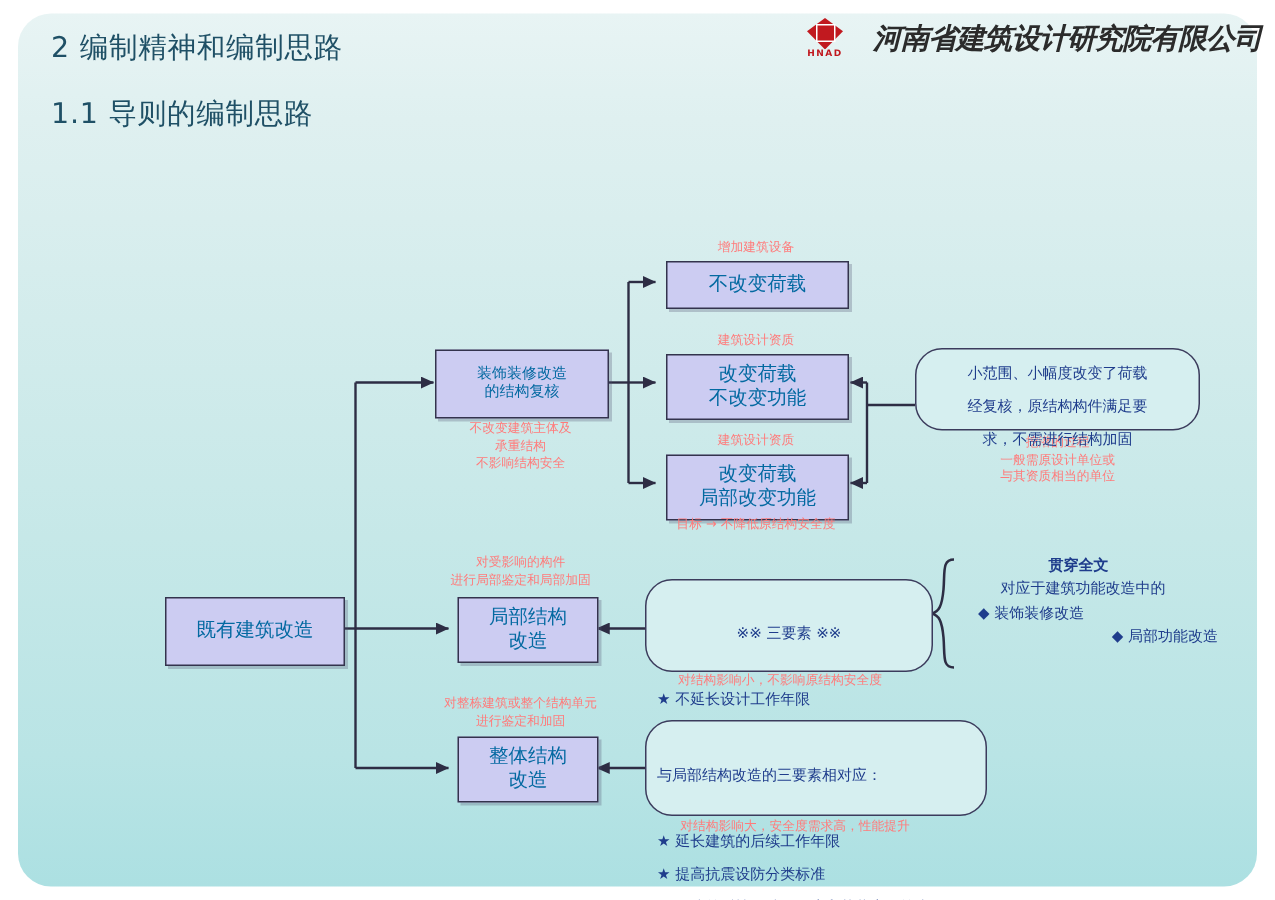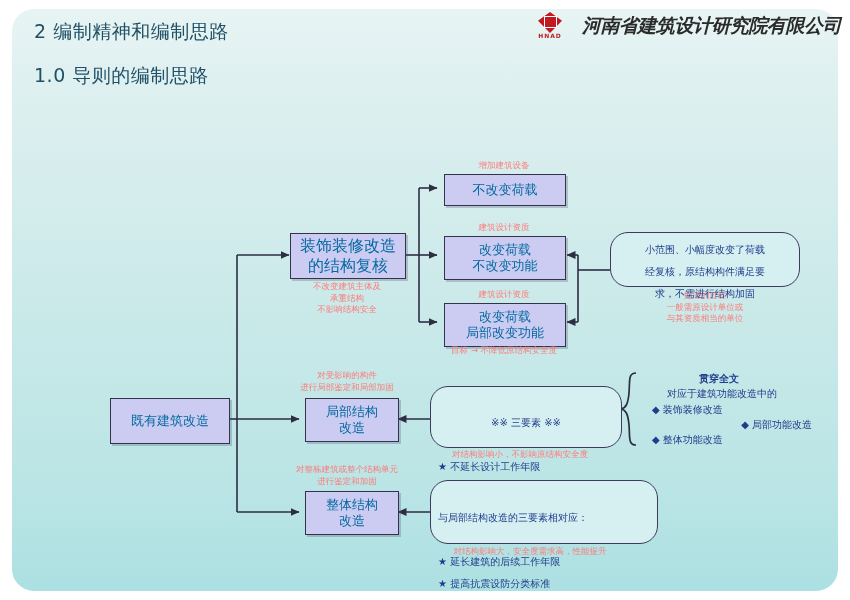--- a/index.html
+++ b/index.html
@@ -90,32 +90,32 @@
     border-radius:18px;
     color:#1f3d8c;font-size:10px;line-height:22px;
     box-sizing:border-box;
   }
   .bub-inner{padding:6px 8px;white-space:pre-line;text-align:center;}
   
   .ptext{
     position:absolute;color:#1f3d8c;font-size:10px;line-height:14.5px;
     white-space:pre-line;
   }
-  .ptext.center{text-align:center;}
+  .ptext.center{text-align:center;font-family:Liberation Mono, monospace;}
   
   #wires{position:absolute;left:0;top:0;width:850px;height:600px;}
 </style>
 </head>
 <body>
 
 <div id="slide">
   <div class="panel"></div>
 
   <div class="title1">2   编制精神和编制思路</div>
-  <div class="title2">1.0   导则的编制思路</div>
+  <div class="title2">1.1   导则的编制思路</div>
 
   <div class="logo">
     <div class="logo-mark">
       <div class="dia"></div>
       <div class="dia-in"></div>
       <div class="hnad">HNAD</div>
     </div>
     <div class="logo-text">河南省建筑设计研究院有限公司</div>
   </div>
 
@@ -155,21 +155,21 @@
 
       <path d="M432,512 L398,512" marker-end="url(#ahl)"></path>
 
       <path d="M636,373 C628,373 630,381 629,393 C628,404 626,408 621,409 C626,410 628,414 629,425 C630,437 628,445 636,445" stroke="#2d2d44" stroke-width="1.7" fill="none"></path>
     </g>
   </svg>
 
 
   <div class="nbox" style="left:110px;top:398px;width:118px;height:44px;font-size:13px;">既有建筑改造</div>
 
-  <div class="nbox" style="left:290px;top:233px;width:114px;height:44px;font-size:16px;">装饰装修改造
+  <div class="nbox" style="left:290px;top:233px;width:114px;height:44px;font-size:10px;">装饰装修改造
 的结构复核</div>
 
   <div class="nbox" style="left:444px;top:174px;width:120px;height:30px;font-size:13px;">不改变荷载</div>
 
   <div class="nbox" style="left:444px;top:236px;width:120px;height:42px;font-size:13px;">改变荷载
 不改变功能</div>
 
   <div class="nbox" style="left:444px;top:303px;width:120px;height:42px;font-size:13px;">改变荷载
 局部改变功能</div>
 
@@ -226,14 +226,13 @@
       <div style="text-align:left;white-space:pre-line;">★ 延长建筑的后续工作年限
 ★ 提高抗震设防分类标准
 ★ 改造前后楼层结构刚度和荷载变化较大</div>
     </div>
   </div>
 
   <div class="ptext center" style="left:644px;top:372px;width:150px;font-weight:bold;">贯穿全文</div>
   <div class="ptext center" style="left:638px;top:387px;width:168px;">对应于建筑功能改造中的</div>
   <div class="ptext" style="left:652px;top:403px;width:160px;">◆  装饰装修改造</div>
   <div class="ptext" style="left:652px;top:418px;width:160px;text-align:right;">◆  局部功能改造</div>
-  <div class="ptext" style="left:652px;top:433px;width:160px;">◆  整体功能改造</div>
 </div>
 
 </body></html>

